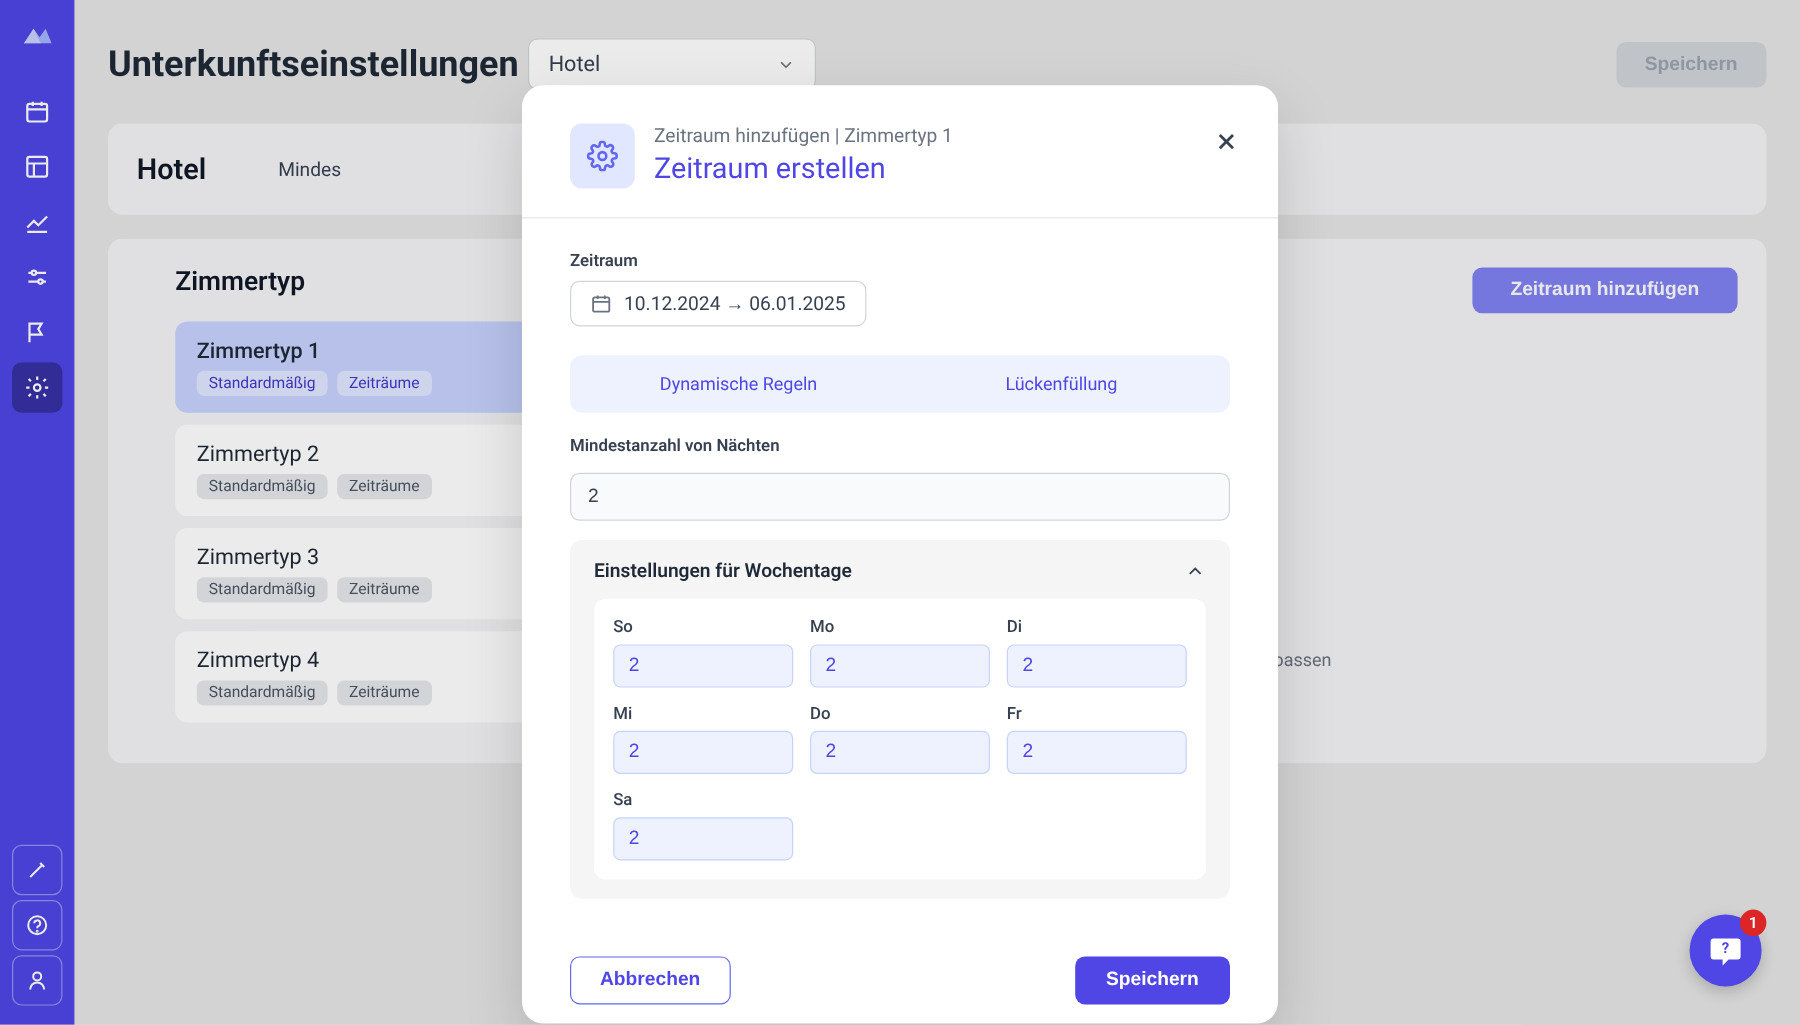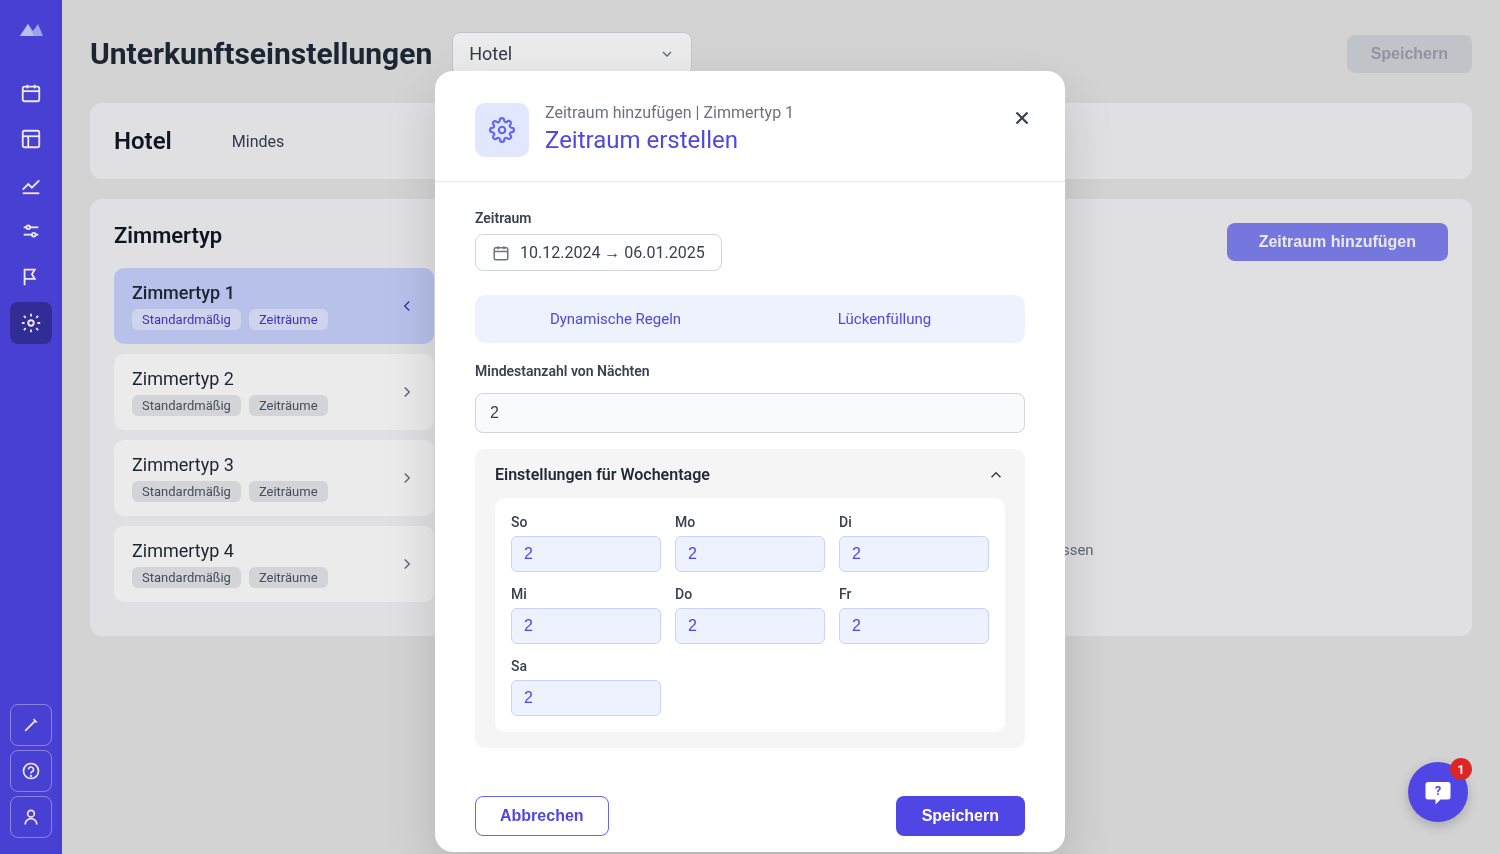--- a/index.html
+++ b/index.html
@@ -6,33 +6,33 @@
     body { font-family: -apple-system, BlinkMacSystemFont, "Segoe UI", Roboto, sans-serif; background: #e5e5e5; width: 1500px; height: 854px; overflow: hidden; position: relative; }
     
     .sidebar { position: absolute; left: 0; top: 0; width: 62px; height: 100%; background: #4F46E5; display: flex; flex-direction: column; align-items: center; padding-top: 14px; }
     .sidebar-logo { width: 30px; height: 30px; margin-bottom: 28px; }
     .sidebar-icon { width: 42px; height: 42px; display: flex; align-items: center; justify-content: center; border-radius: 8px; margin-bottom: 4px; cursor: pointer; }
     .sidebar-icon.active { background: #3730A3; }
     .sidebar-bottom { position: absolute; bottom: 16px; display: flex; flex-direction: column; align-items: center; gap: 4px; }
     .sidebar-icon-bottom { width: 42px; height: 42px; display: flex; align-items: center; justify-content: center; border-radius: 8px; cursor: pointer; border: 1.5px solid rgba(255,255,255,0.4); }
     
     .main { position: absolute; left: 62px; top: 0; right: 0; bottom: 0; padding: 32px 28px; }
-    .header { display: flex; align-items: center; gap: 20px; margin-bottom: 28px; }
+    .header { display: flex; align-items: center; gap: 8px; margin-bottom: 28px; }
     .page-title { font-size: 30px; font-weight: 700; color: #1F2937; }
     .dropdown { display: flex; align-items: center; gap: 12px; border: 1px solid #D1D5DB; border-radius: 8px; padding: 10px 16px; background: #fff; width: 240px; justify-content: space-between; cursor: pointer; }
     .dropdown-label { font-size: 18px; color: #374151; }
     .save-btn-top { margin-left: auto; background: #D1D5DB; color: #9CA3AF; border: none; border-radius: 8px; padding: 10px 24px; font-size: 16px; font-weight: 600; }
     
     .section-card { background: #F3F4F6; border-radius: 12px; padding: 24px; margin-bottom: 20px; }
     .section-title { font-size: 24px; font-weight: 600; color: #111827; }
     .section-sub { font-size: 16px; color: #374151; }
     .section-header { display: flex; align-items: center; gap: 60px; }
     
     .room-section { background: #F3F4F6; border-radius: 12px; padding: 24px; display: flex; }
-    .room-list { width: 320px; }
+    .room-list { width: 320px; margin-left: 32px; }
     .roomtype-title { font-size: 22px; font-weight: 600; color: #111827; margin-bottom: 20px; }
     .room-item { background: #fff; border-radius: 10px; padding: 14px 18px; margin-bottom: 10px; display: flex; justify-content: space-between; align-items: center; cursor: pointer; }
     .room-item.selected { background: #C7D2FE; }
     .room-item-content { display: flex; flex-direction: column; gap: 6px; }
     .room-name { font-size: 18px; color: #1F2937; }
     .room-item.selected .room-name { font-weight: 500; }
     .room-tags { display: flex; gap: 8px; }
     .room-tag { background: #E5E7EB; color: #4B5563; font-size: 13px; padding: 3px 10px; border-radius: 6px; }
     .room-item.selected .room-tag { background: #E0E7FF; color: #4338CA; }
     

